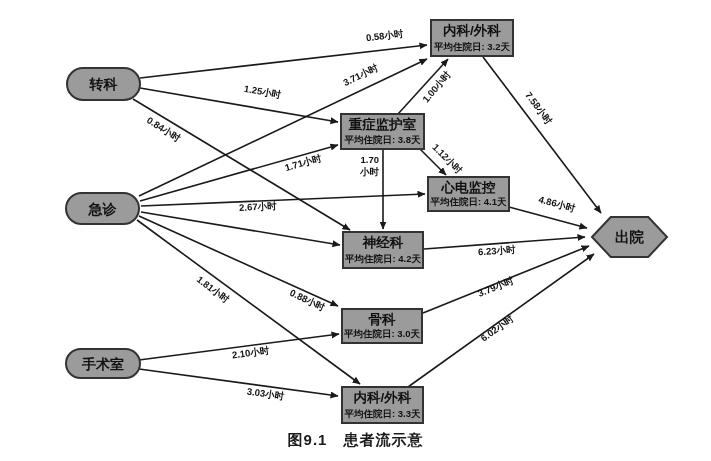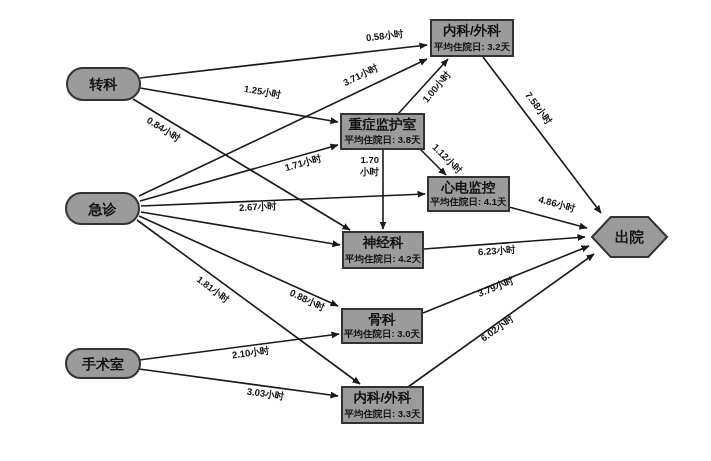--- a/index.html
+++ b/index.html
@@ -111,13 +111,14 @@
           <rect x="342" y="387" width="81" height="36" fill="#9b9b9b" stroke="#333333" stroke-width="2"></rect>
           <text x="382.5" y="402" text-anchor="middle" fill="#111111" font-size="13.5" font-weight="bold">内科/外科</text>
           <text x="382.5" y="417" text-anchor="middle" fill="#111111" font-size="9.5" font-weight="bold">平均住院日: 3.3天</text>
         </g>
         <g>
           <polygon points="592,237 610.75,217 648.25,217 667,237 648.25,257 610.75,257" fill="#9b9b9b" stroke="#333333" stroke-width="2"></polygon>
           <text x="629.5" y="242" text-anchor="middle" fill="#111111" font-size="14.5" font-weight="bold">出院</text>
         </g>
       </svg>
   </div>
+  <div class="caption">图9.1　患者流示意</div>
 </div>
 
 </body></html>

